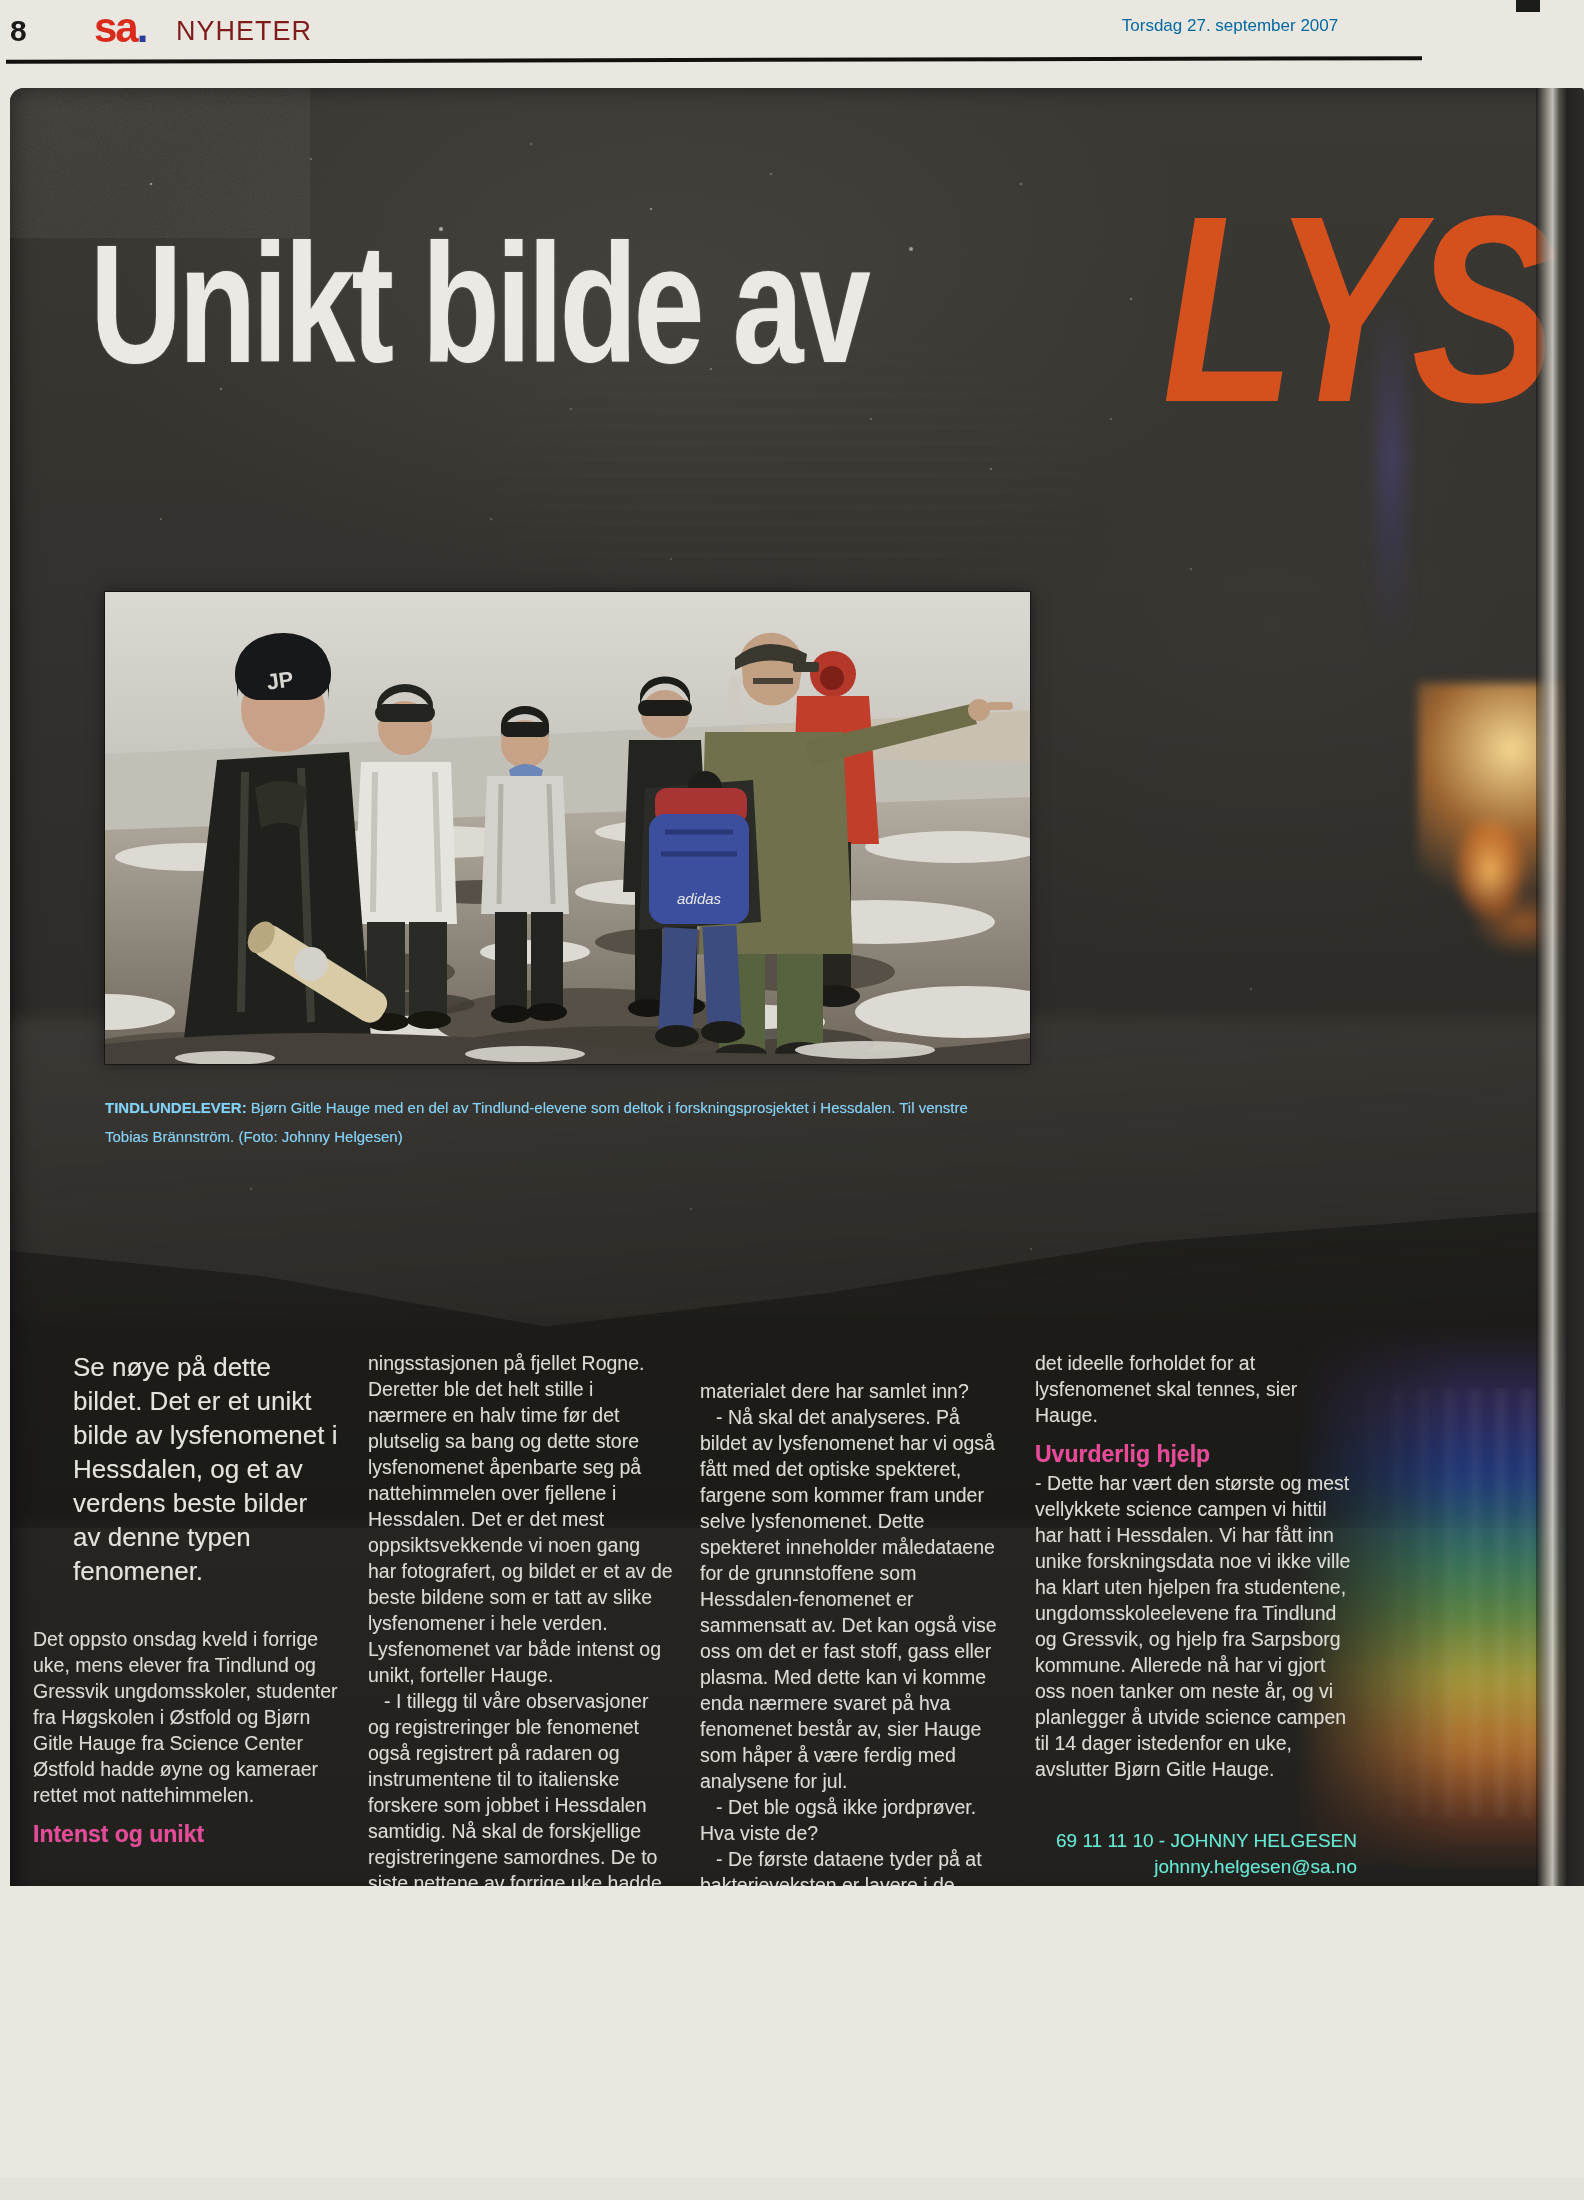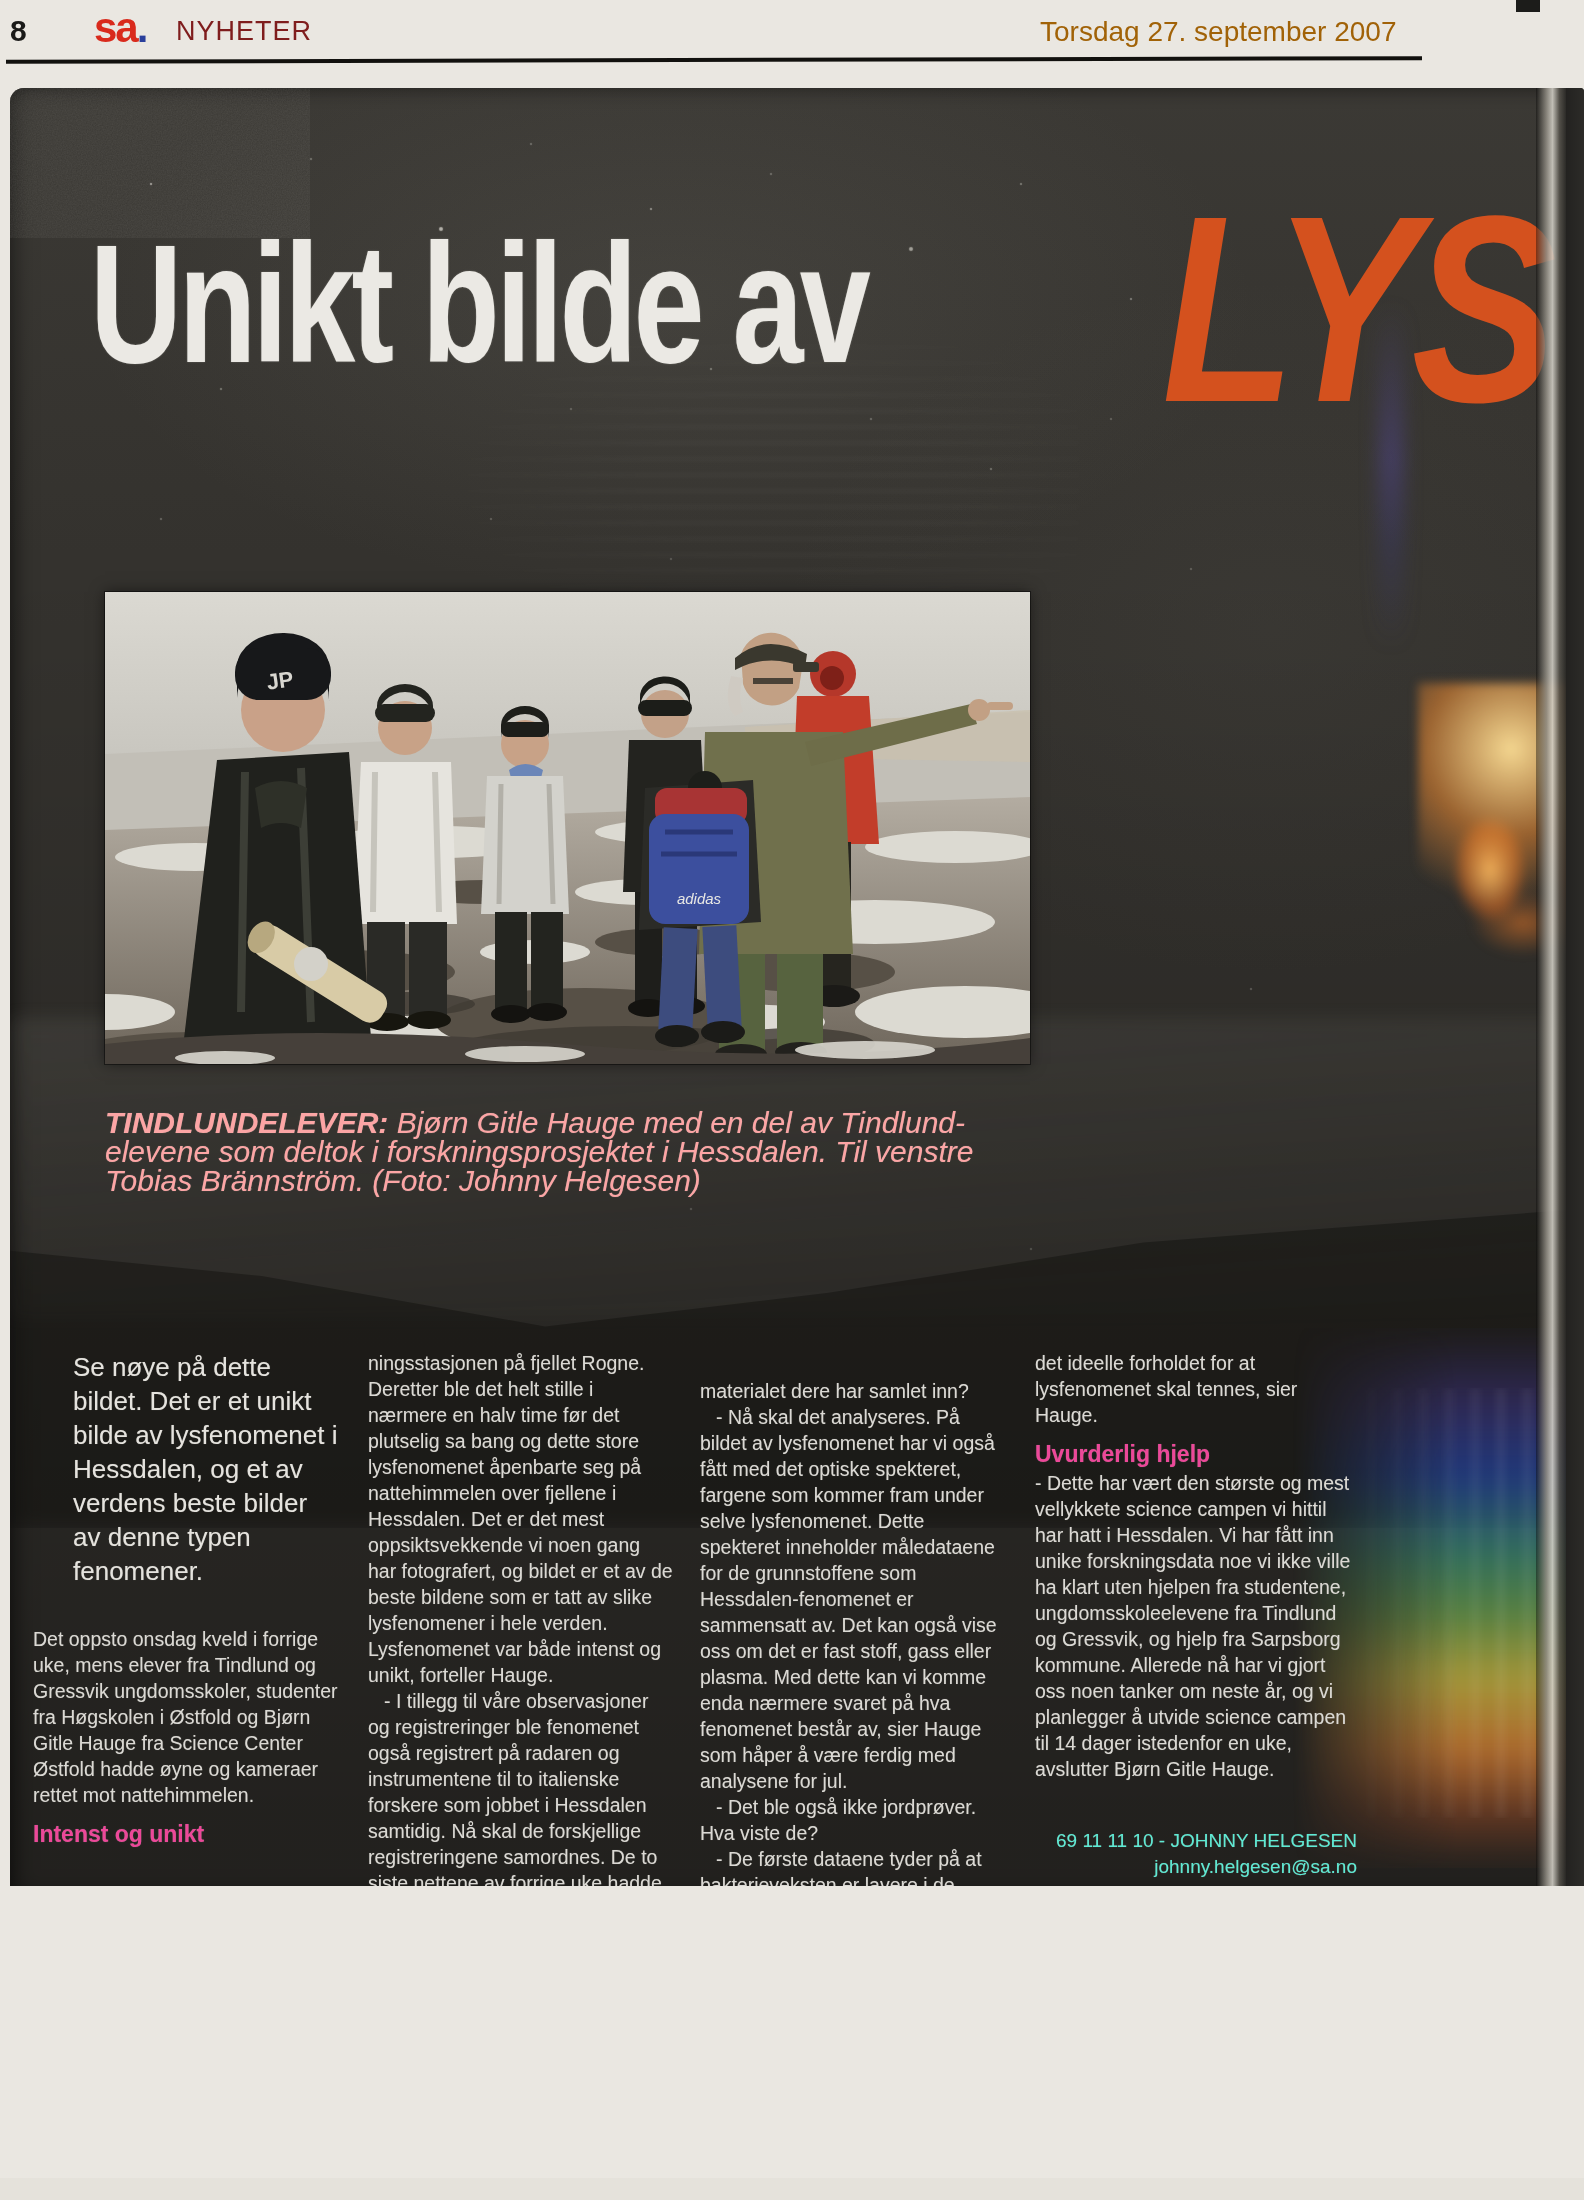--- a/index.html
+++ b/index.html
@@ -8,21 +8,21 @@
     background:#eae7e1;
     font-family:"Liberation Sans",sans-serif;
     overflow:hidden;
   }
   
   .masthead{position:absolute;left:0;top:0;width:1584px;height:88px;background:#eae7e1;}
   .page-num{position:absolute;left:10px;top:14px;font-size:30px;font-weight:700;color:#1a1a18;}
   .sa-logo{position:absolute;left:94px;top:4px;font-size:42px;font-weight:700;letter-spacing:-2px;color:var(--logo_red,#d92a1c);}
   .sa-logo .dot{color:var(--logo_dot_blue,#2a3f9b);}
   .section-name{position:absolute;left:176px;top:16px;font-size:27px;color:#7f1d1d;letter-spacing:1px;}
-  .issue-date{position:absolute;left:1040px;top:16px;width:380px;text-align:left;font-size:28px;color:#a16207;}
+  .issue-date{position:absolute;left:1040px;top:16px;width:380px;text-align:center;font-size:17px;color:#0369a1;}
   .masthead-rule{position:absolute;left:6px;top:58px;width:1416px;height:4px;background:#12110e;transform:rotate(-0.15deg);}
   .corner-tick{position:absolute;left:1516px;top:0;width:24px;height:12px;background:#1c1c1a;}
 
   
   .spread{
     position:absolute;left:10px;top:88px;width:1574px;height:1798px;
     background:#34322e;overflow:hidden;border-radius:14px 4px 0 0;
     box-shadow:inset 14px 0 22px -10px rgba(0,0,0,.55), inset 0 10px 16px -8px rgba(0,0,0,.5);
   }
   .spread .tone{
@@ -130,21 +130,21 @@
   
   .photo{
     position:absolute;left:95px;top:504px;width:925px;height:472px;
     box-shadow:0 0 0 1px rgba(0,0,0,.45), 0 0 14px rgba(0,0,0,.5);
     background:#cfcdc6;
   }
   .photo svg{display:block;width:100%;height:100%;}
 
   .caption{
     position:absolute;left:95px;top:990px;width:905px;
-    font-size:30px;line-height:29px;font-style:italic;color:#fca5a5;
+    font-size:15px;line-height:29px;color:#7dd3fc;
     text-shadow:0 0 1px rgba(220,218,210,.4);
   }
   .caption .cap-label{font-weight:700;}
 
   
   .col{position:absolute;top:1262px;width:305px;color:#dbd9d4;text-shadow:0 0 1px rgba(216,214,206,.35);}
   .col-1{left:23px;}
   .col-2{left:358px;}
   .col-3{left:690px;margin-top:28px;}
   .col-4{left:1025px;width:322px;}

